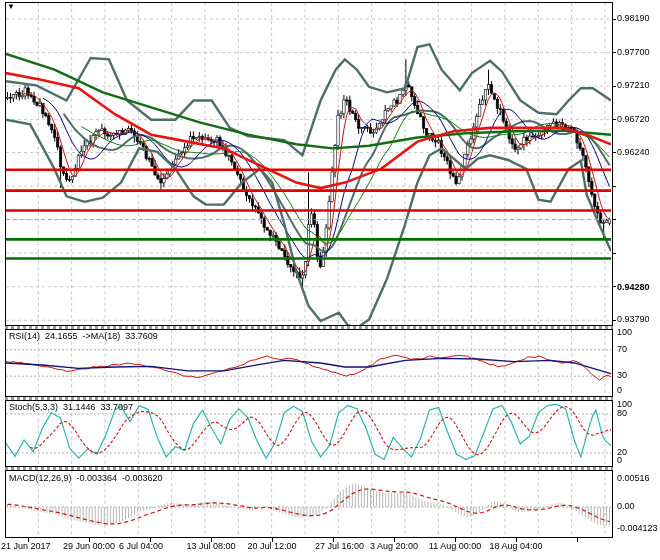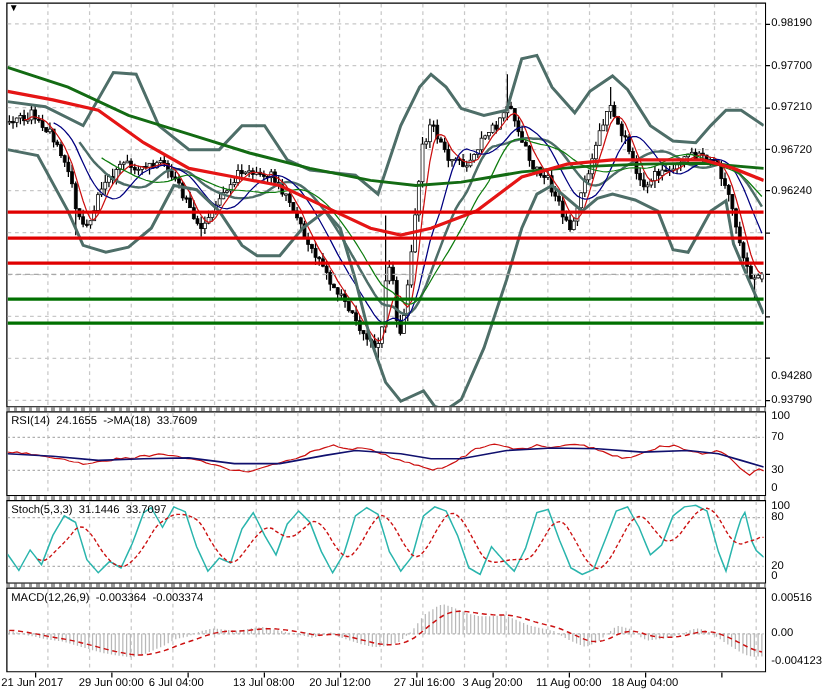--- a/index.html
+++ b/index.html
@@ -755,39 +755,39 @@
       <line x1="591.3875" y1="36" x2="591.3875" y2="53.25286432160805" stroke="#b8b8b8" stroke-width="1"></line>
       <line x1="594.4125" y1="36" x2="594.4125" y2="53.94482412060302" stroke="#b8b8b8" stroke-width="1"></line>
       <line x1="597.4375" y1="36" x2="597.4375" y2="54.328414070351755" stroke="#b8b8b8" stroke-width="1"></line>
       <line x1="600.4625" y1="36" x2="600.4625" y2="54.24700703517588" stroke="#b8b8b8" stroke-width="1"></line>
       <line x1="603.4875000000001" y1="36" x2="603.4875000000001" y2="54.1656" stroke="#b8b8b8" stroke-width="1"></line>
       <polyline points="1.5,33.3 4.5,33.4 7.6,33.7 10.6,34.1 13.6,34.5 16.6,35.0 19.7,35.6 22.7,36.1 25.7,36.7 28.7,37.3 31.8,37.9 34.8,38.4 37.8,39.0 40.8,39.5 43.9,40.0 46.9,40.5 49.9,41.1 52.9,41.7 56.0,42.4 59.0,43.2 62.0,43.9 65.0,44.7 68.1,45.5 71.1,46.3 74.1,47.1 77.1,47.9 80.2,48.7 83.2,49.4 86.2,50.1 89.2,50.7 92.3,51.3 95.3,51.9 98.3,52.4 101.3,52.8 104.4,52.9 107.4,52.9 110.4,52.7 113.4,52.4 116.5,51.8 119.5,51.1 122.5,50.4 125.5,49.5 128.6,48.4 131.6,47.3 134.6,46.0 137.6,44.9 140.7,43.8 143.7,42.8 146.7,41.8 149.7,40.8 152.8,39.7 155.8,38.6 158.8,37.5 161.8,36.6 164.9,35.7 167.9,35.1 170.9,34.6 173.9,34.2 177.0,34.0 180.0,33.9 183.0,33.9 186.0,33.8 189.1,33.6 192.1,33.4 195.1,33.0 198.1,32.7 201.2,32.4 204.2,32.1 207.2,31.9 210.2,31.9 213.3,32.0 216.3,32.3 219.3,32.6 222.3,32.9 225.4,33.3 228.4,33.8 231.4,34.3 234.4,34.8 237.5,35.3 240.5,35.9 243.5,36.5 246.5,36.9 249.6,37.1 252.6,37.0 255.6,36.8 258.6,36.5 261.7,36.6 264.7,36.9 267.7,37.3 270.7,37.9 273.8,38.5 276.8,39.2 279.8,40.0 282.8,40.8 285.9,41.5 288.9,42.3 291.9,43.0 294.9,43.7 298.0,44.2 301.0,44.5 304.0,44.7 307.0,44.7 310.1,44.5 313.1,44.1 316.1,43.4 319.1,42.4 322.2,41.0 325.2,39.4 328.2,37.2 331.2,34.8 334.3,32.1 337.3,29.7 340.3,27.3 343.3,25.0 346.4,22.8 349.4,21.0 352.4,19.7 355.4,18.8 358.5,18.2 361.5,18.0 364.5,18.0 367.5,18.3 370.6,18.7 373.6,19.1 376.6,19.6 379.6,20.0 382.7,20.4 385.7,20.6 388.7,20.9 391.7,21.0 394.8,21.0 397.8,21.0 400.8,21.2 403.8,21.6 406.9,22.2 409.9,22.9 412.9,23.7 415.9,24.6 419.0,25.6 422.0,26.5 425.0,27.3 428.0,28.1 431.1,28.9 434.1,29.6 437.1,30.4 440.1,31.3 443.2,32.4 446.2,33.7 449.2,35.0 452.2,36.4 455.3,37.7 458.3,39.0 461.3,40.3 464.3,41.4 467.4,42.0 470.4,42.2 473.4,42.1 476.4,41.5 479.5,40.6 482.5,39.4 485.5,37.9 488.5,36.4 491.6,35.4 494.6,34.6 497.6,34.2 500.6,34.1 503.7,34.5 506.7,35.2 509.7,36.2 512.7,37.1 515.8,37.8 518.8,38.3 521.8,38.7 524.8,38.9 527.9,38.9 530.9,38.8 533.9,38.6 536.9,38.2 540.0,37.7 543.0,37.2 546.0,36.4 549.0,35.7 552.1,35.0 555.1,34.5 558.1,34.3 561.1,34.4 564.2,34.7 567.2,35.4 570.2,36.3 573.2,37.4 576.3,38.7 579.3,40.1 582.3,41.6 585.3,43.1 588.4,44.7 591.4,46.2 594.4,47.6 597.4,48.8 600.5,49.8 603.5,50.6" fill="none" stroke="#cc1111" stroke-width="1.2" stroke-dasharray="4 3"></polyline>
     </svg>
 
   <div class="ptitle" style="top:331px;left:9px;"><span>RSI(14)</span><span>24.1655</span><span>-&gt;MA(18)</span><span>33.7609</span></div>
   <div class="ptitle" style="top:402px;left:9px;"><span>Stoch(5,3,3)</span><span>31.1446</span><span>33.7097</span></div>
-  <div class="ptitle" style="top:473px;left:9px;"><span>MACD(12,26,9)</span><span>-0.003364</span><span>-0.003374</span></div>
+  <div class="ptitle" style="top:473px;left:9px;"><span>MACD(12,26,9)</span><span>-0.003364</span><span>-0.003620</span></div>
 
   <div class="axis-strip" id="price-axis" style="left:613px;top:0;width:47px;height:538px;">
       <div class="tick" style="left: -1px; top: 19px;"></div>
       <div class="tick" style="left: -1px; top: 52px;"></div>
       <div class="tick" style="left: -1px; top: 86px;"></div>
       <div class="tick" style="left: -1px; top: 119px;"></div>
       <div class="tick" style="left: -1px; top: 152px;"></div>
       <div class="tick" style="left: -1px; top: 186px;"></div>
       <div class="tick" style="left: -1px; top: 219px;"></div>
       <div class="tick" style="left: -1px; top: 253px;"></div>
       <div class="tick" style="left: -1px; top: 286px;"></div>
       <div class="tick" style="left: -1px; top: 320px;"></div>
       <div class="axlab" style="left: 4px; top: 13px;">0.98190</div>
       <div class="axlab" style="left: 4px; top: 47px;">0.97700</div>
       <div class="axlab" style="left: 4px; top: 80px;">0.97210</div>
       <div class="axlab" style="left: 4px; top: 114px;">0.96720</div>
       <div class="axlab" style="left: 4px; top: 147px;">0.96240</div>
-      <div class="axlab" style="left: 4px; top: 295px;">0.94280</div>
+      <div class="axlab" style="left: 4px; top: 282px; font-weight: bold;">0.94280</div>
       <div class="axlab" style="left: 4px; top: 314px;">0.93790</div>
       <div class="axlab" style="left: 4px; top: 327px;">100</div>
       <div class="axlab" style="left: 4px; top: 344px;">70</div>
       <div class="axlab" style="left: 4px; top: 370px;">30</div>
       <div class="axlab" style="left: 4px; top: 385px;">0</div>
       <div class="axlab" style="left: 4px; top: 399px;">100</div>
       <div class="axlab" style="left: 4px; top: 408px;">80</div>
       <div class="axlab" style="left: 4px; top: 447px;">20</div>
       <div class="axlab" style="left: 4px; top: 455px;">0</div>
       <div class="axlab" style="left: 4px; top: 473px;">0.00516</div>

